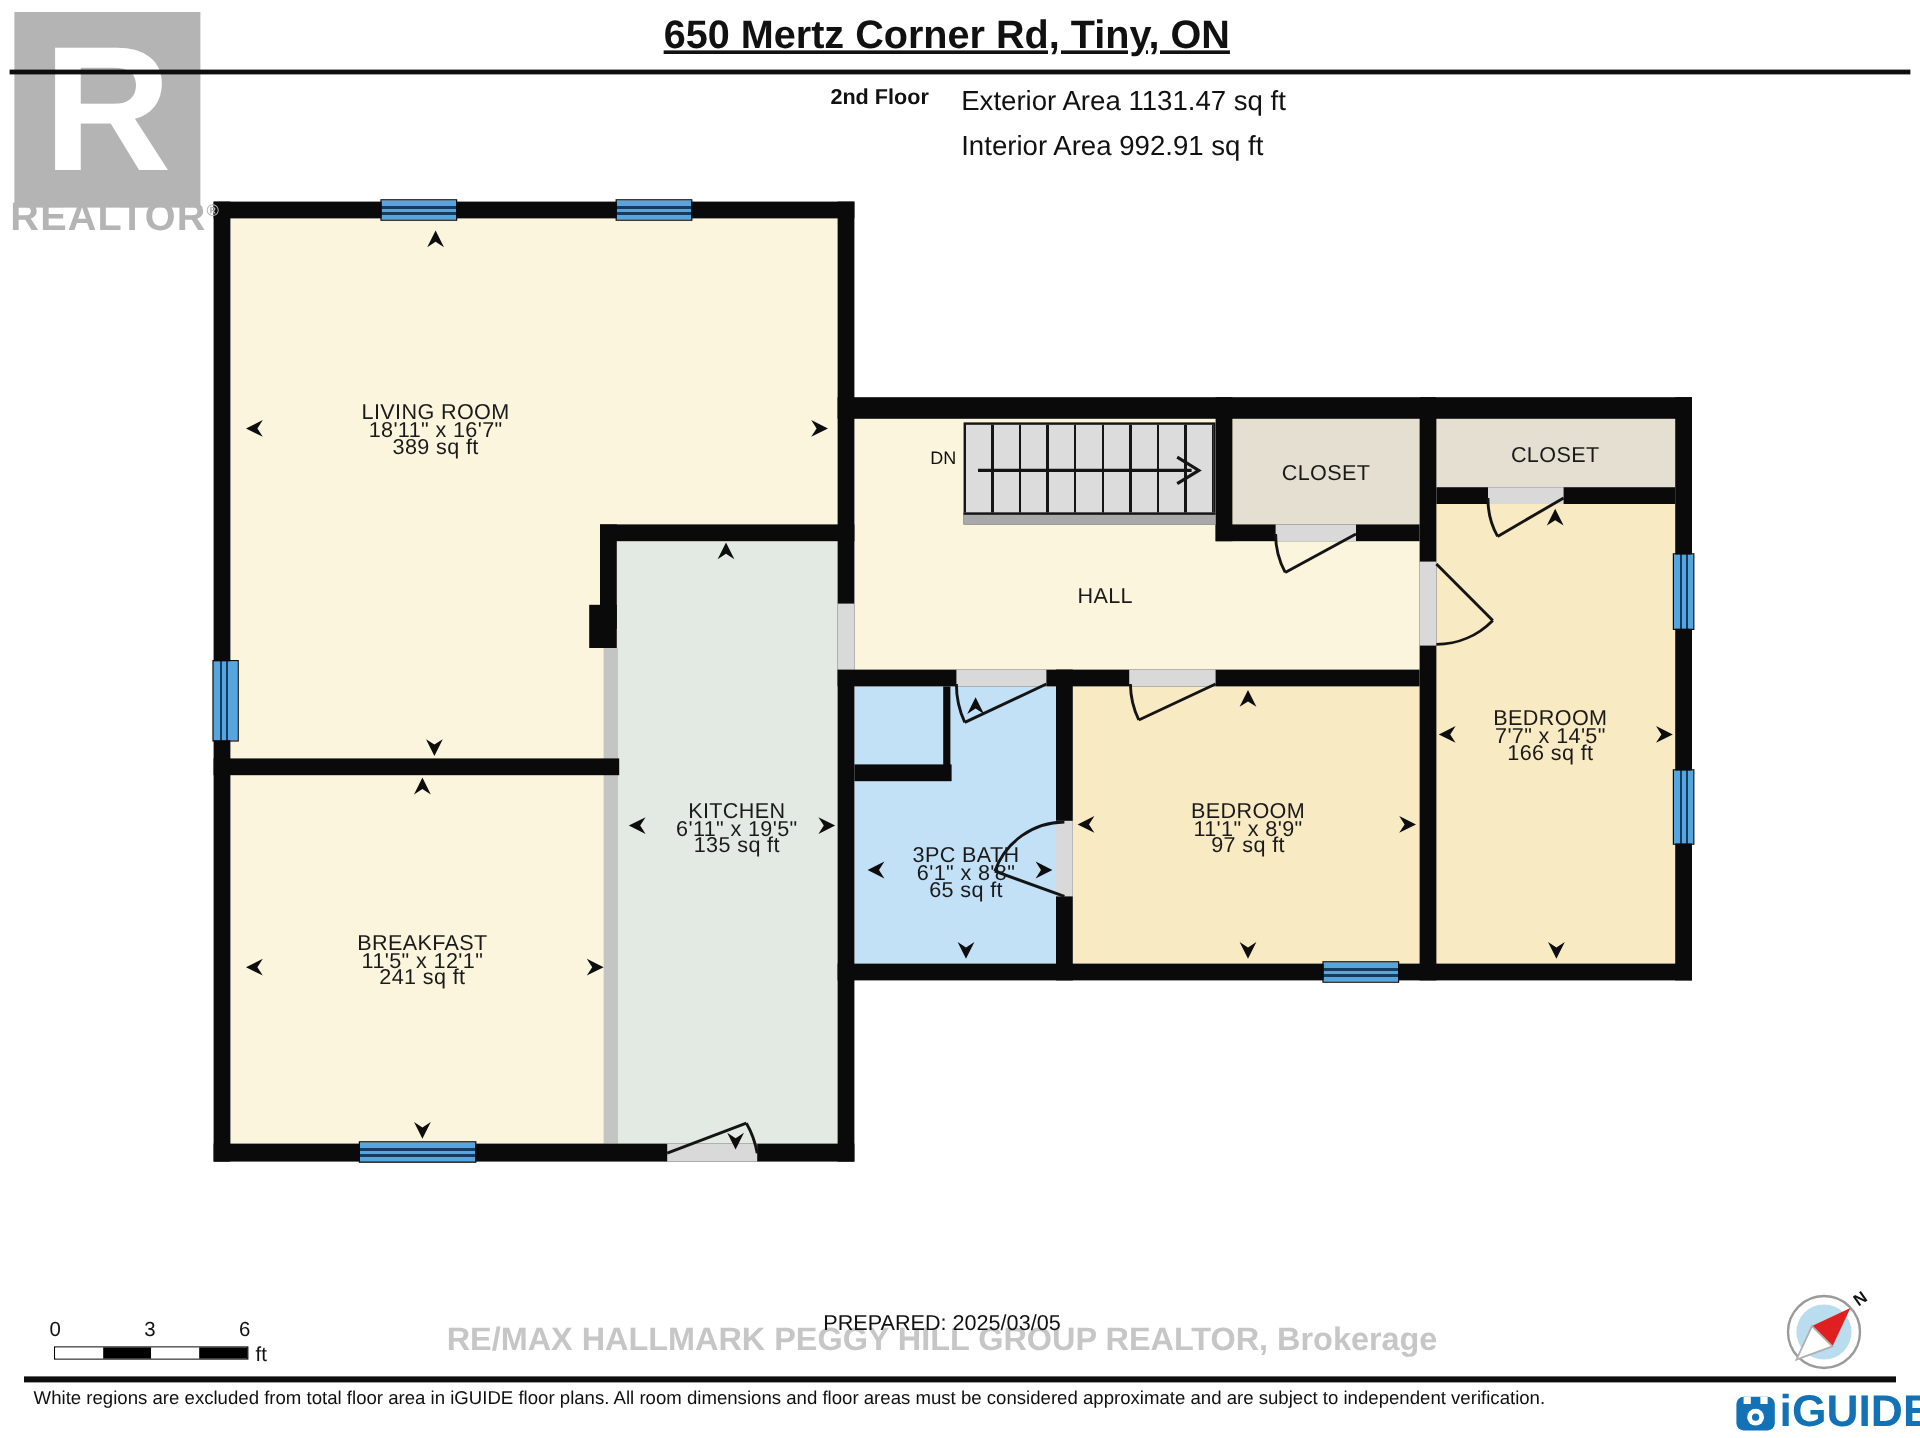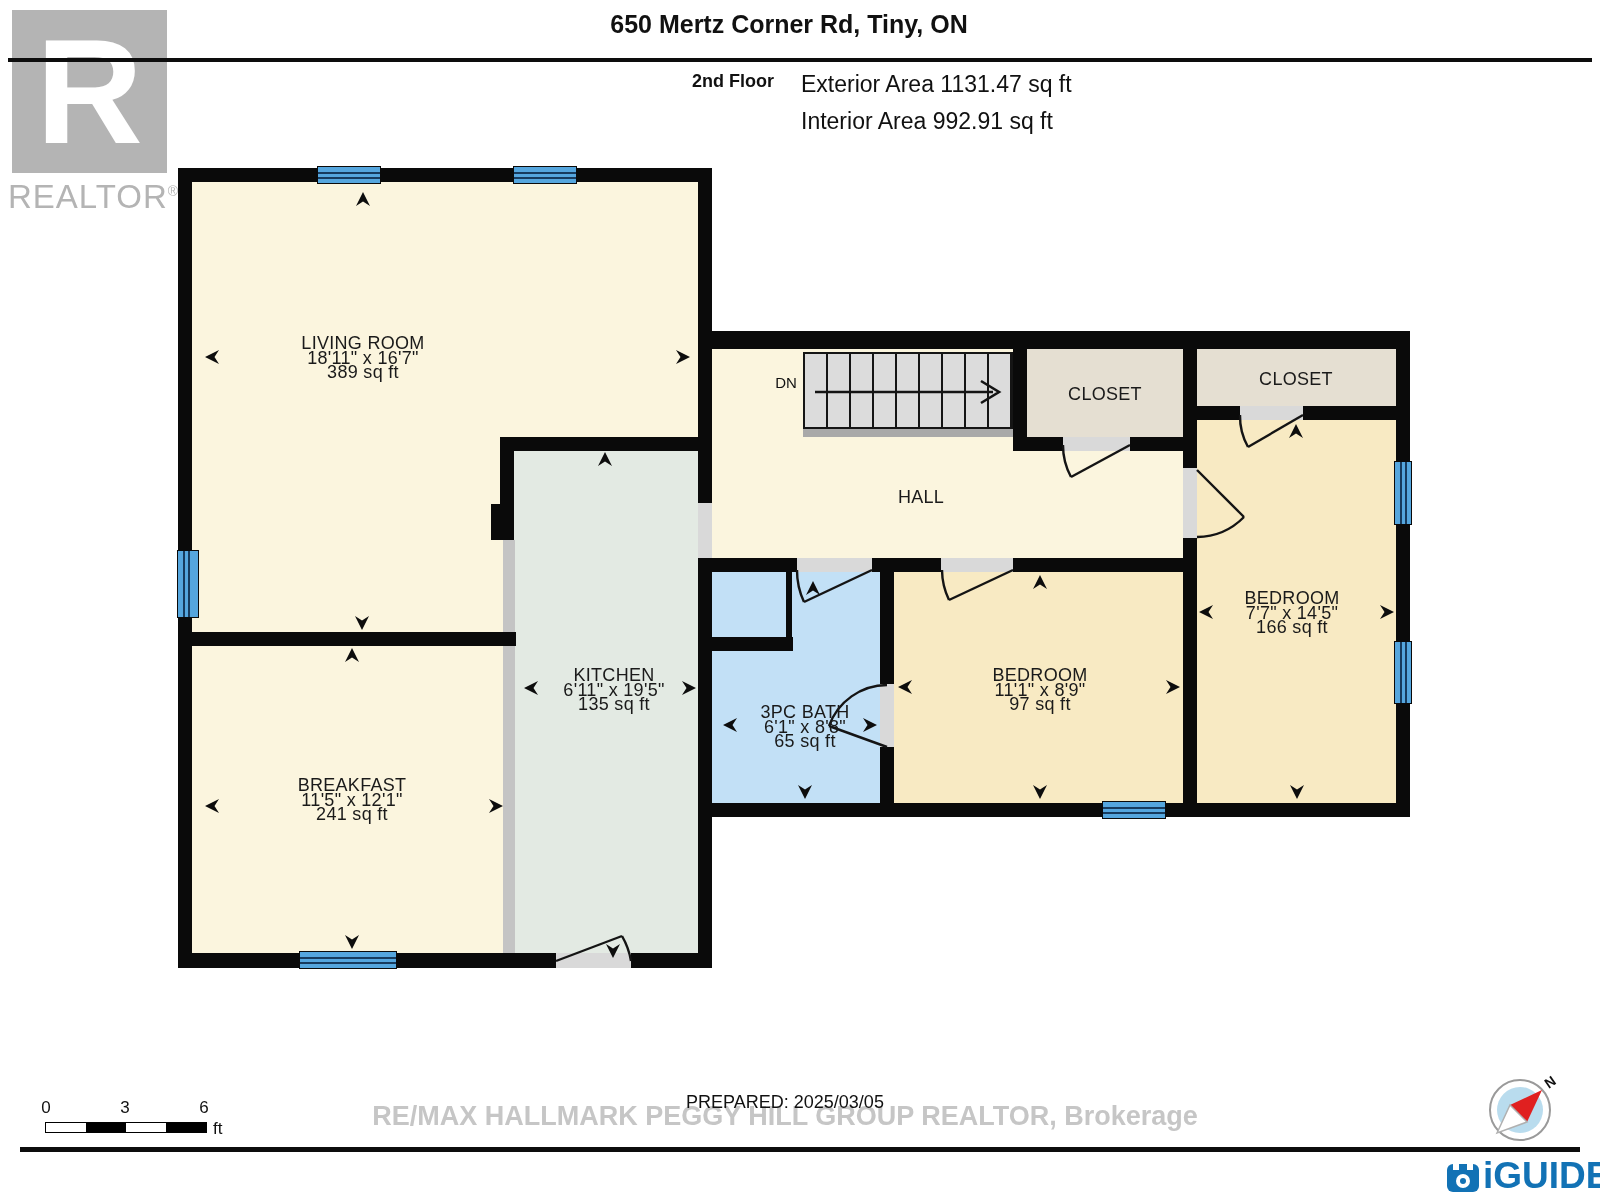--- a/index.html
+++ b/index.html
@@ -1,29 +1,29 @@
 <!DOCTYPE html>
 <html><head>
 <meta charset="utf-8">
 <style>
   html,body{margin:0;padding:0;background:#ffffff;}
   .page{position:relative;width:1600px;height:1198px;background:#ffffff;overflow:hidden;
         font-family:"Liberation Sans",sans-serif;color:#111;}
   
   .title{position:absolute;left:789px;top:10px;transform:translateX(-50%);
-         font-size:25px;font-weight:bold;white-space:nowrap;}
+         font-size:33px;font-weight:bold;white-space:nowrap;text-decoration:underline;}
   .hrule{position:absolute;left:8px;right:8px;top:58px;height:4px;background:#0d0d0d;z-index:6;}
   .floorlbl{position:absolute;right:826px;top:71px;font-size:18px;font-weight:bold;white-space:nowrap;}
   .areatxt{position:absolute;left:801px;font-size:23px;white-space:nowrap;}
   
   .rl-box{position:absolute;left:12px;top:10px;width:155px;height:163px;background:#b4b4b4;
           display:flex;align-items:center;justify-content:center;z-index:5;}
   .rl-box span{color:#ffffff;font-size:148px;font-weight:bold;line-height:1;}
-  .rl-word{position:absolute;left:8px;top:178px;width:176px;color:#b4b4b4;font-size:33px;
-           letter-spacing:1px;font-weight:normal;z-index:5;white-space:nowrap;}
+  .rl-word{position:absolute;left:8px;top:162px;width:176px;color:#b4b4b4;font-size:33px;
+           letter-spacing:1px;font-weight:bold;z-index:5;white-space:nowrap;text-align:center;}
   .rl-word .reg{font-size:14px;vertical-align:super;}
   
   .f{position:absolute;}
   .w{position:absolute;background:#0a0a0a;}
   .gw{position:absolute;background:#c4c4c4;}
   .gap{position:absolute;background:#d9d9d9;}
   .win{position:absolute;border:1px solid #0a0a0a;box-sizing:border-box;}
   .win.h{background:linear-gradient(to bottom,#55a6de 0 5px,#173b5e 5px 7px,#55a6de 7px 10px,#173b5e 10px 12px,#55a6de 12px 18px);}
   .win.v{background:linear-gradient(to right,#55a6de 0 5px,#173b5e 5px 7px,#55a6de 7px 10px,#173b5e 10px 12px,#55a6de 12px 22px);}
   .stairs{position:absolute;left:803px;top:352px;width:210px;height:85px;background:#dcdcdc;
@@ -235,18 +235,19 @@
     <div class="b"></div>
     <div class="wht"></div>
     <div class="b"></div>
   </div>
   <div class="sb-ft">ft</div>
 
   <div class="wmark">RE/MAX HALLMARK PEGGY HILL GROUP REALTOR, Brokerage</div>
   <div class="prepared">PREPARED: 2025/03/05</div>
   <div class="north">N</div>
   <div class="frule"></div>
+  <div class="disclaimer">White regions are excluded from total floor area in iGUIDE floor plans. All room dimensions and floor areas must be considered approximate and are subject to independent verification.</div>
   <div class="iguide">
     <span style="width:34px;display:inline-block;"></span>
     <span class="txt">iGUIDE</span>
   </div>
 
 </div>
 
 </body></html>

